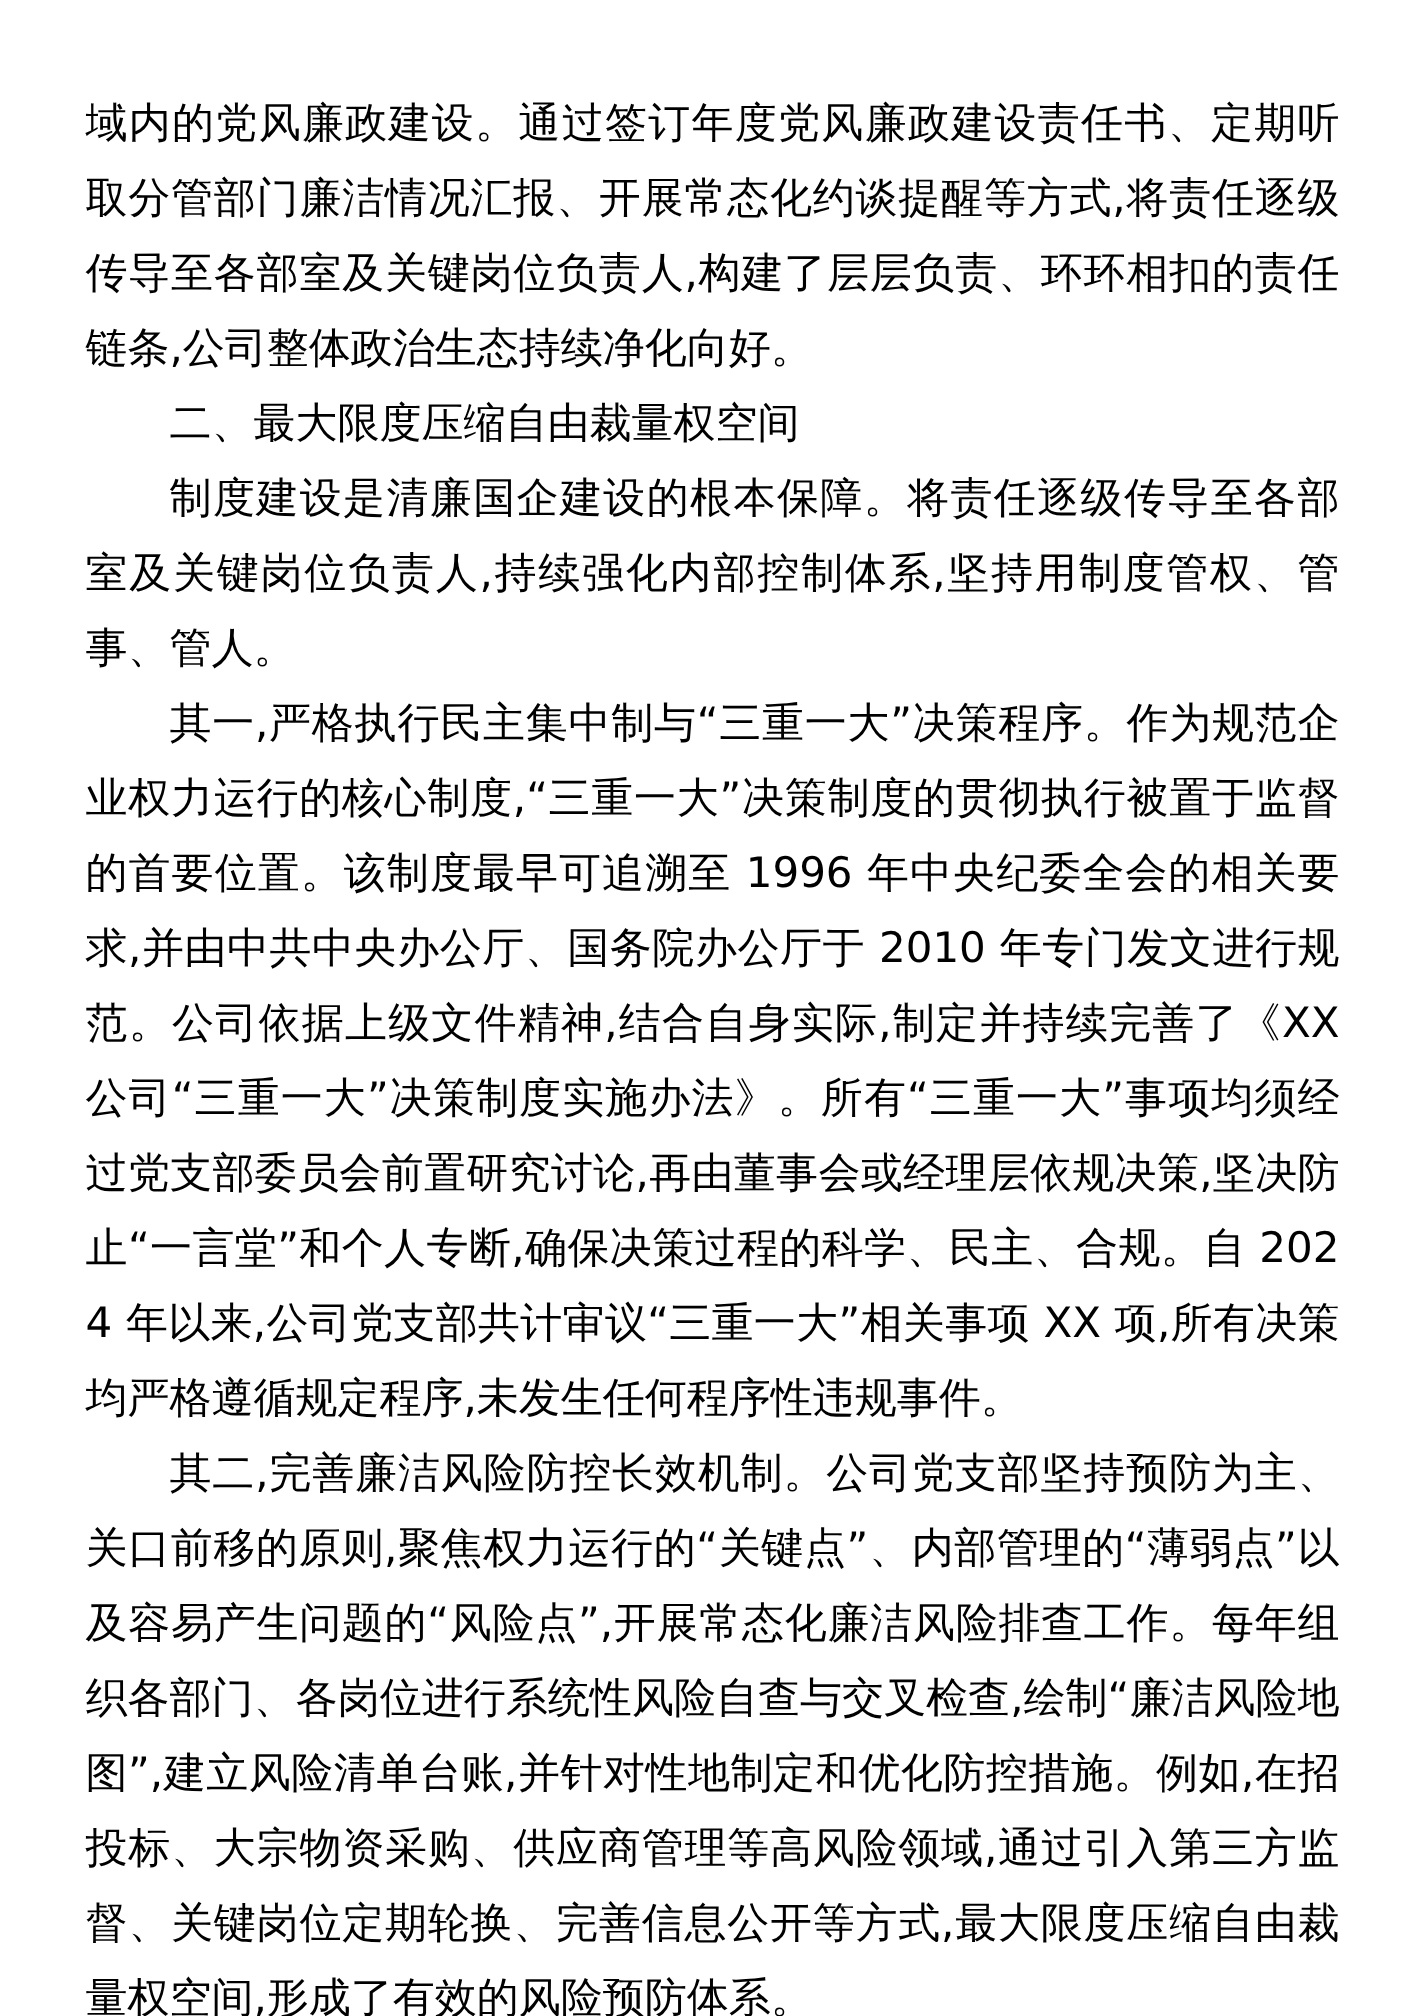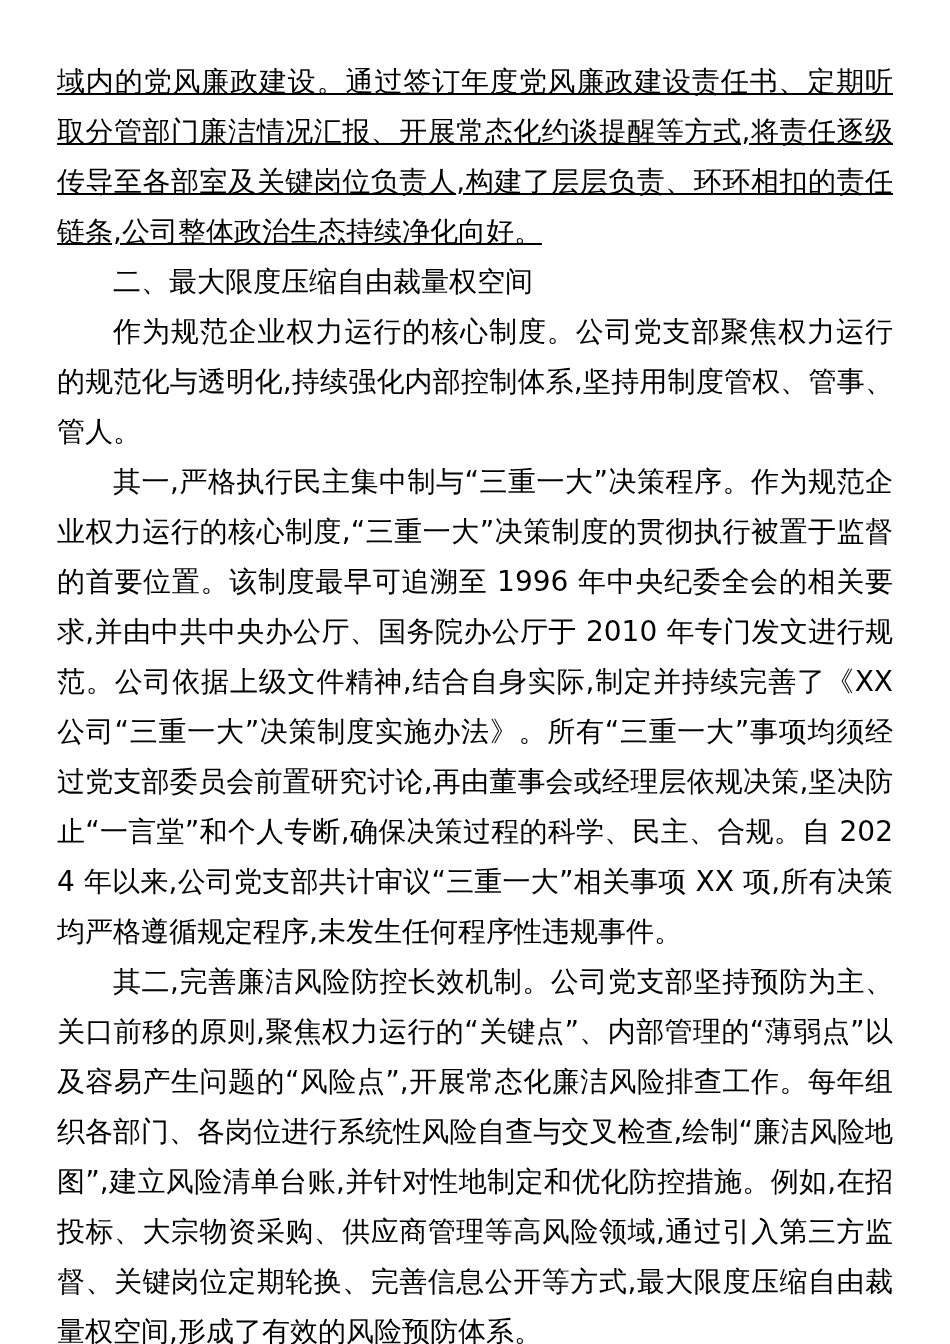--- a/index.html
+++ b/index.html
@@ -38,37 +38,36 @@
     text-align-last: left;
     word-break: break-all;
     color: #000000;
     font-weight: 400;
   }
   p.indent {
     text-indent: 56px;
   }
   p.cont {
     text-indent: 0;
-    text-decoration: underline;
   }
   
   p.para:last-child {
     text-align-last: left;
   }
 </style>
 </head>
 <body>
 
 <div class="page">
   <div class="doc-body">
 
     <p class="para cont">域内的党风廉政建设。通过签订年度党风廉政建设责任书、定期听取分管部门廉洁情况汇报、开展常态化约谈提醒等方式,将责任逐级传导至各部室及关键岗位负责人,构建了层层负责、环环相扣的责任链条,公司整体政治生态持续净化向好。</p>
 
     <p class="para indent">二、最大限度压缩自由裁量权空间</p>
 
-    <p class="para indent">作为规范企业权力运行的核心制度。公司党支部聚焦权力运行的规范化与透明化,持续强化内部控制体系,坚持用制度管权、管事、管人。</p>
+    <p class="para indent">制度建设是清廉国企建设的根本保障。将责任逐级传导至各部室及关键岗位负责人,持续强化内部控制体系,坚持用制度管权、管事、管人。</p>
 
     <p class="para indent">其一,严格执行民主集中制与“三重一大”决策程序。作为规范企业权力运行的核心制度,“三重一大”决策制度的贯彻执行被置于监督的首要位置。该制度最早可追溯至 1996 年中央纪委全会的相关要求,并由中共中央办公厅、国务院办公厅于 2010 年专门发文进行规范。公司依据上级文件精神,结合自身实际,制定并持续完善了《XX 公司“三重一大”决策制度实施办法》。所有“三重一大”事项均须经过党支部委员会前置研究讨论,再由董事会或经理层依规决策,坚决防止“一言堂”和个人专断,确保决策过程的科学、民主、合规。自 2024 年以来,公司党支部共计审议“三重一大”相关事项 XX 项,所有决策均严格遵循规定程序,未发生任何程序性违规事件。</p>
 
     <p class="para indent">其二,完善廉洁风险防控长效机制。公司党支部坚持预防为主、关口前移的原则,聚焦权力运行的“关键点”、内部管理的“薄弱点”以及容易产生问题的“风险点”,开展常态化廉洁风险排查工作。每年组织各部门、各岗位进行系统性风险自查与交叉检查,绘制“廉洁风险地图”,建立风险清单台账,并针对性地制定和优化防控措施。例如,在招投标、大宗物资采购、供应商管理等高风险领域,通过引入第三方监督、关键岗位定期轮换、完善信息公开等方式,最大限度压缩自由裁量权空间,形成了有效的风险预防体系。</p>
 
   </div>
 </div>
 
 </body></html>

